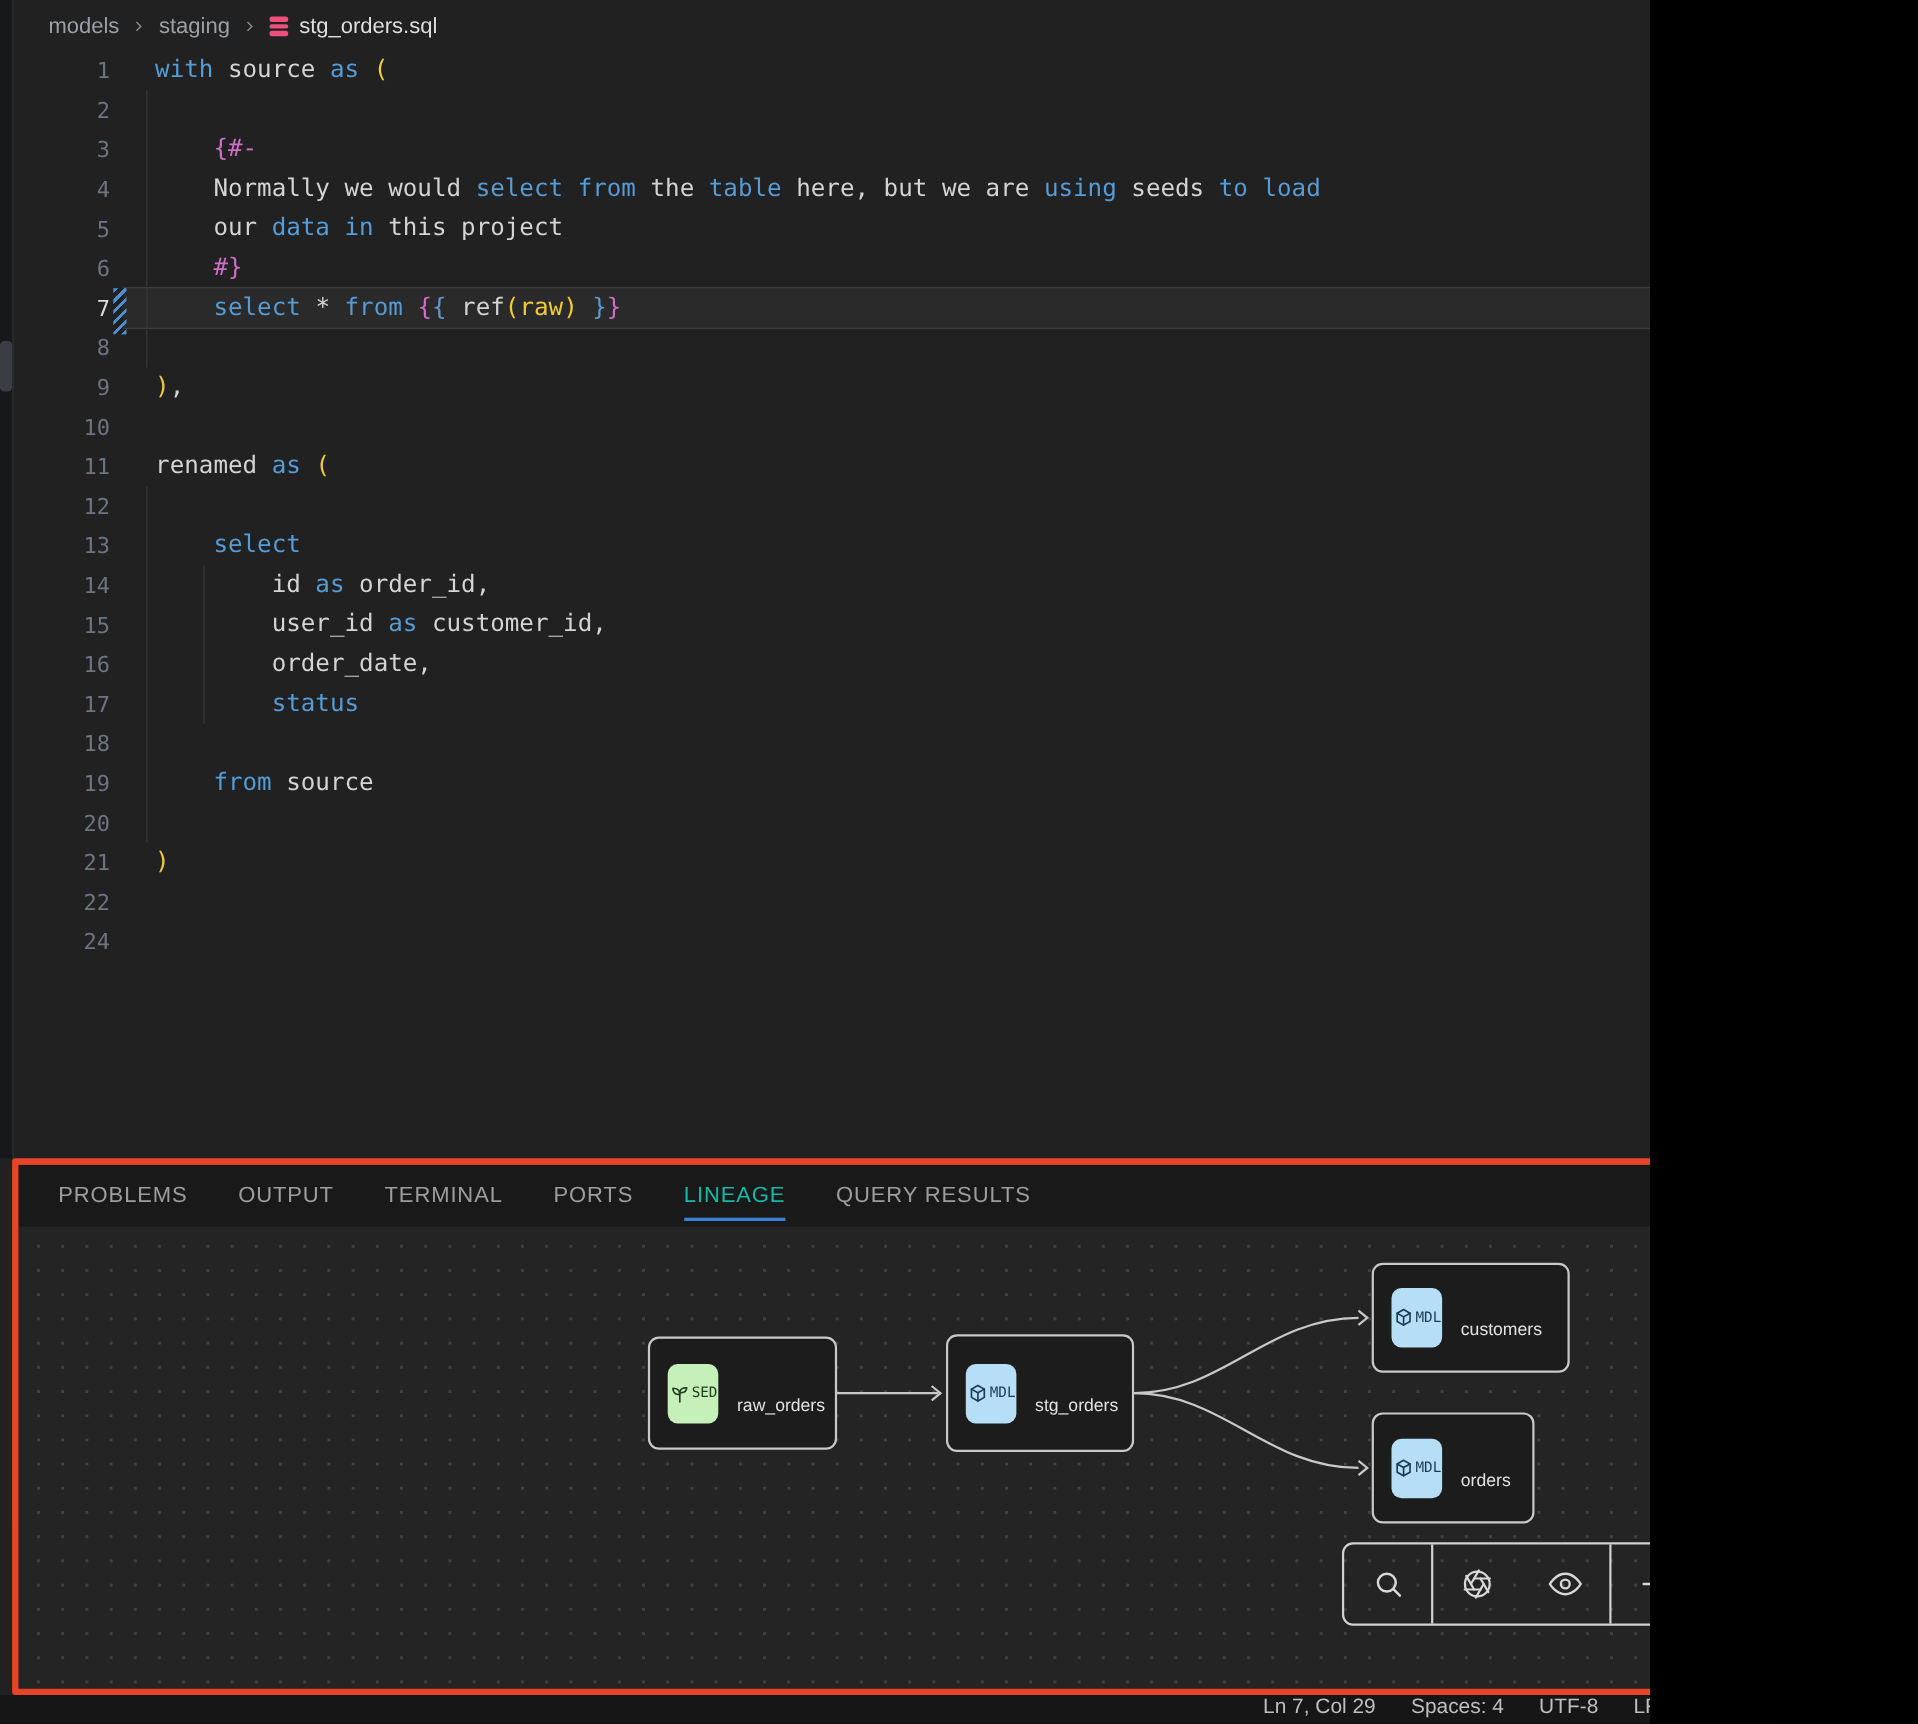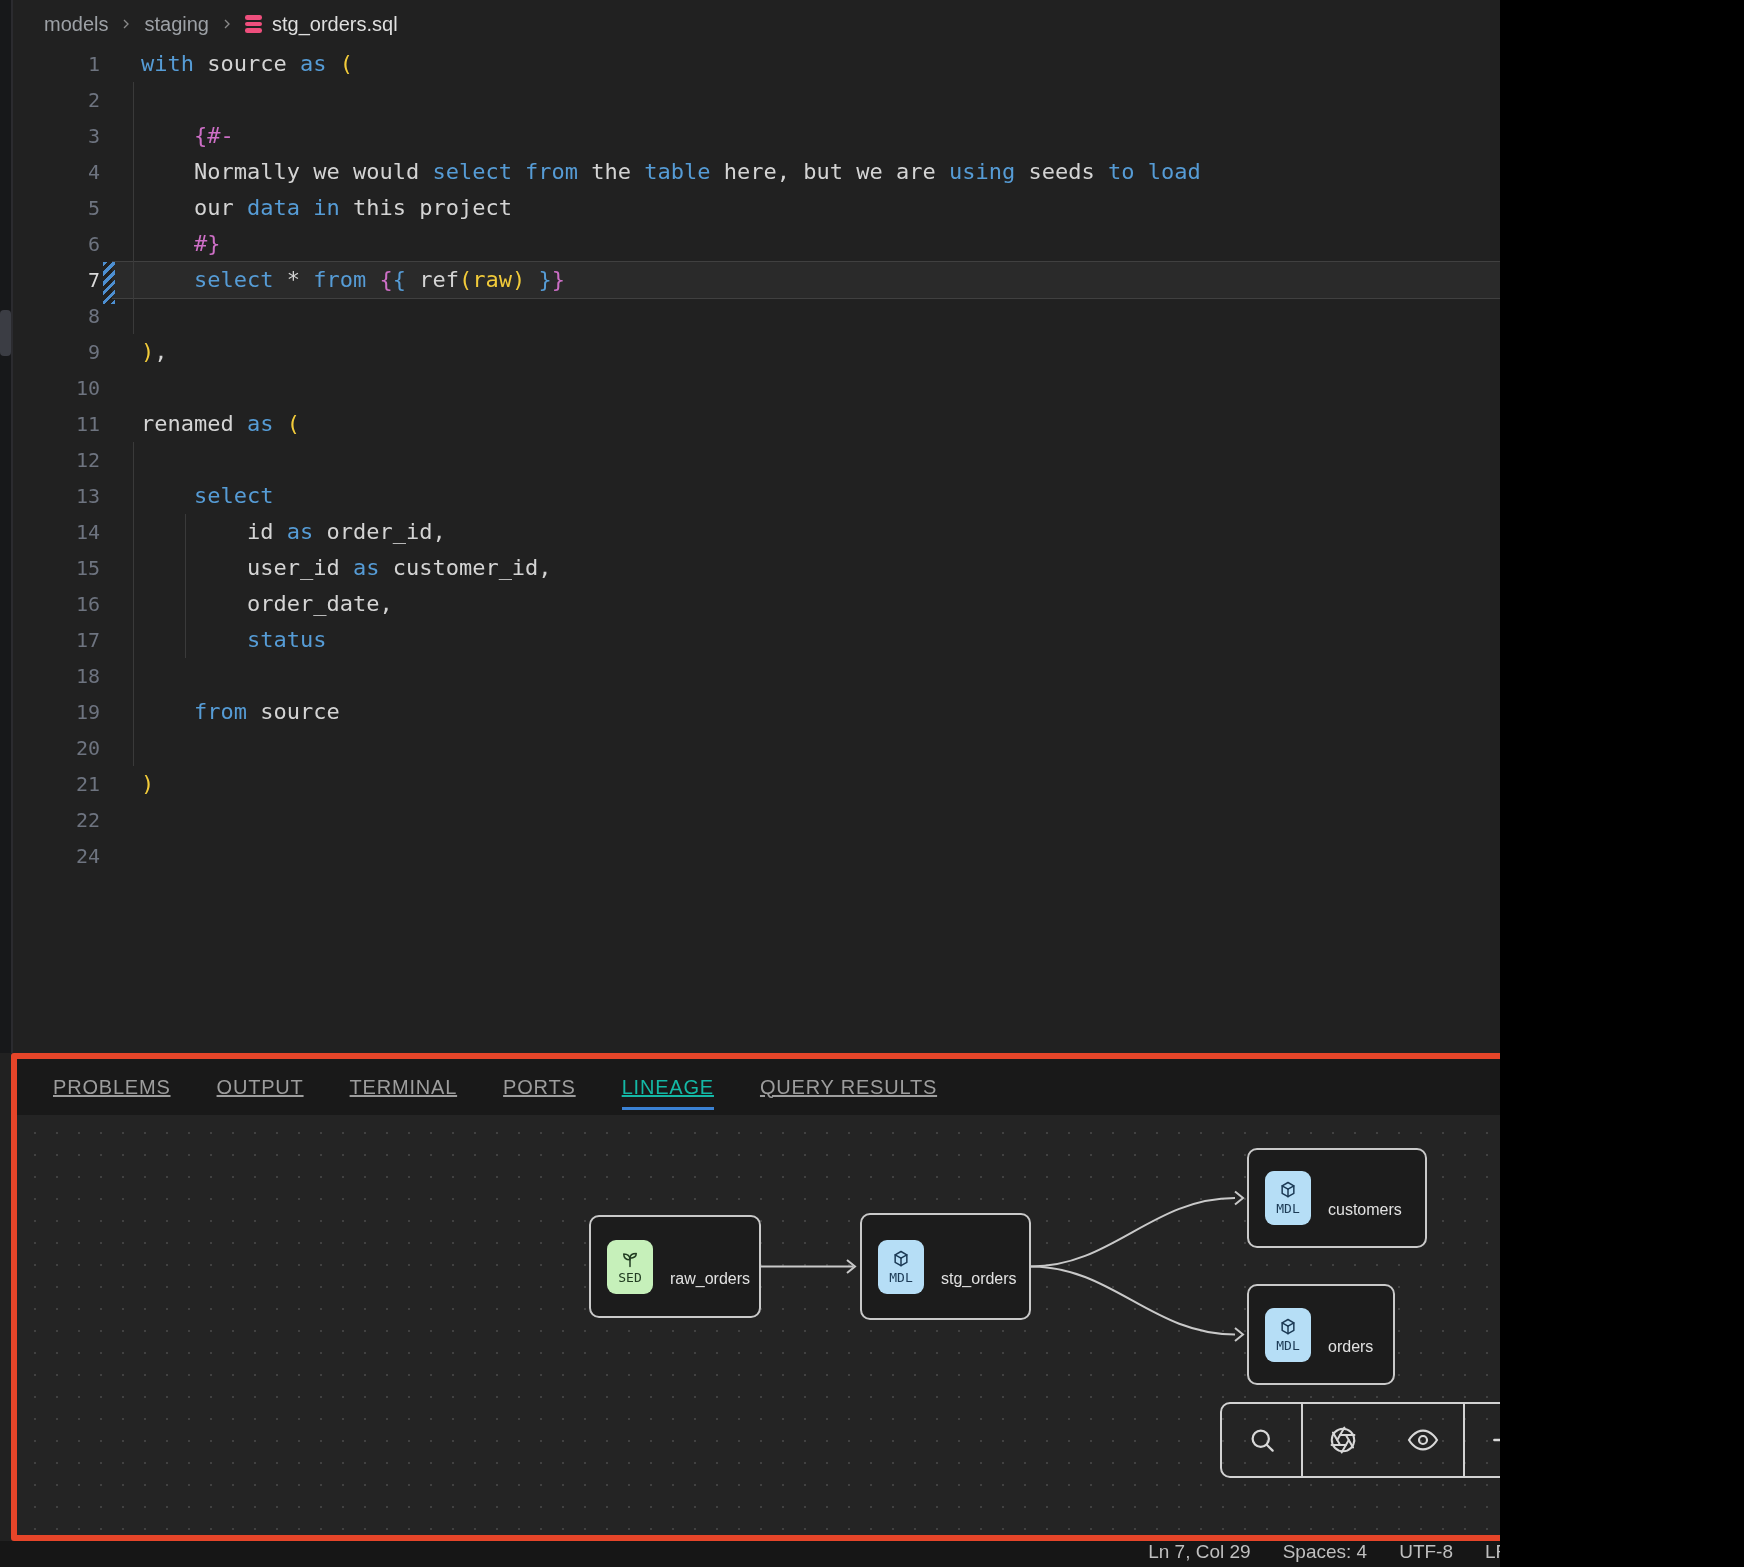--- a/index.html
+++ b/index.html
@@ -48,38 +48,38 @@
   .vscroll{position:absolute;left:1720px;top:28px;width:24px;height:317px;background:#46464a;opacity:.85;}
   .vscroll-line{position:absolute;left:1720px;top:86px;width:24px;height:2px;background:#97979b;}
   .vscroll-mark{position:absolute;left:1721px;top:89px;width:10px;height:14px;background:#4a7fb5;}
 
   
   .red-panel{position:absolute;left:11px;top:1053px;width:1726px;height:488px;box-sizing:border-box;
              border:6px solid #e64529;border-radius:3px;background:#191919;}
   .panel-header{position:relative;height:56px;background:#191919;display:flex;align-items:center;}
   .tabs{display:flex;gap:46px;margin-left:36px;height:100%;align-items:center;}
   .tab{position:relative;color:#9d9d9d;font-size:20px;letter-spacing:.8px;height:100%;
-       display:flex;align-items:center;cursor:pointer;text-decoration:underline;}
+       display:flex;align-items:center;cursor:pointer;}
   .tab.active{color:#14b8a6;}
   .tab.active::after{content:"";position:absolute;left:0;right:0;bottom:5px;height:3px;background:#3b82d4;}
   .panel-actions{margin-left:auto;display:flex;gap:26px;padding-right:30px;align-items:center;}
   .panel-actions svg{display:block;cursor:pointer;}
 
   
   .lineage-canvas{position:relative;width:1714px;height:420px;background-color:#242424;
       background-image:radial-gradient(#414141 1.5px, rgba(0,0,0,0) 1.5px);
       background-size:22px 22px;background-position:7px 7px;}
   .edges{position:absolute;left:0;top:0;}
   .lnode{position:absolute;background:#1c1c1c;border:2px solid #c9c9c9;border-radius:10px;
          display:flex;align-items:center;gap:17px;padding-left:16px;box-sizing:border-box;cursor:pointer;}
   .node-raw{left:572px;top:100px;width:172px;height:103px;padding-left:16px;}
   .node-stg{left:843px;top:98px;width:171px;height:107px;}
   .node-customers{left:1230px;top:33px;width:180px;height:100px;}
   .node-orders{left:1230px;top:169px;width:148px;height:101px;}
-  .tile{width:46px;height:54px;border-radius:9px;display:flex;flex-direction:column;align-items:center;
+  .tile{width:46px;height:54px;border-radius:9px;display:flex;flex-direction:row;align-items:center;
         justify-content:center;gap:1px;flex:0 0 auto;}
   .tile.green{background:#c6f0ba;color:#223d22;}
   .tile.blue{background:#b6def6;color:#1c3a55;}
   .tile .badge{font-family:"DejaVu Sans Mono",monospace;font-size:13px;}
   .tile svg{display:block;}
   .nlabel{font-size:16px;color:#e2e2e2;white-space:nowrap;margin-top:24px;}
 
   
   .lin-toolbar{position:absolute;left:1203px;top:287px;width:479px;height:76px;box-sizing:border-box;
                border:2px solid #d2d2d2;border-radius:10px;display:flex;}

